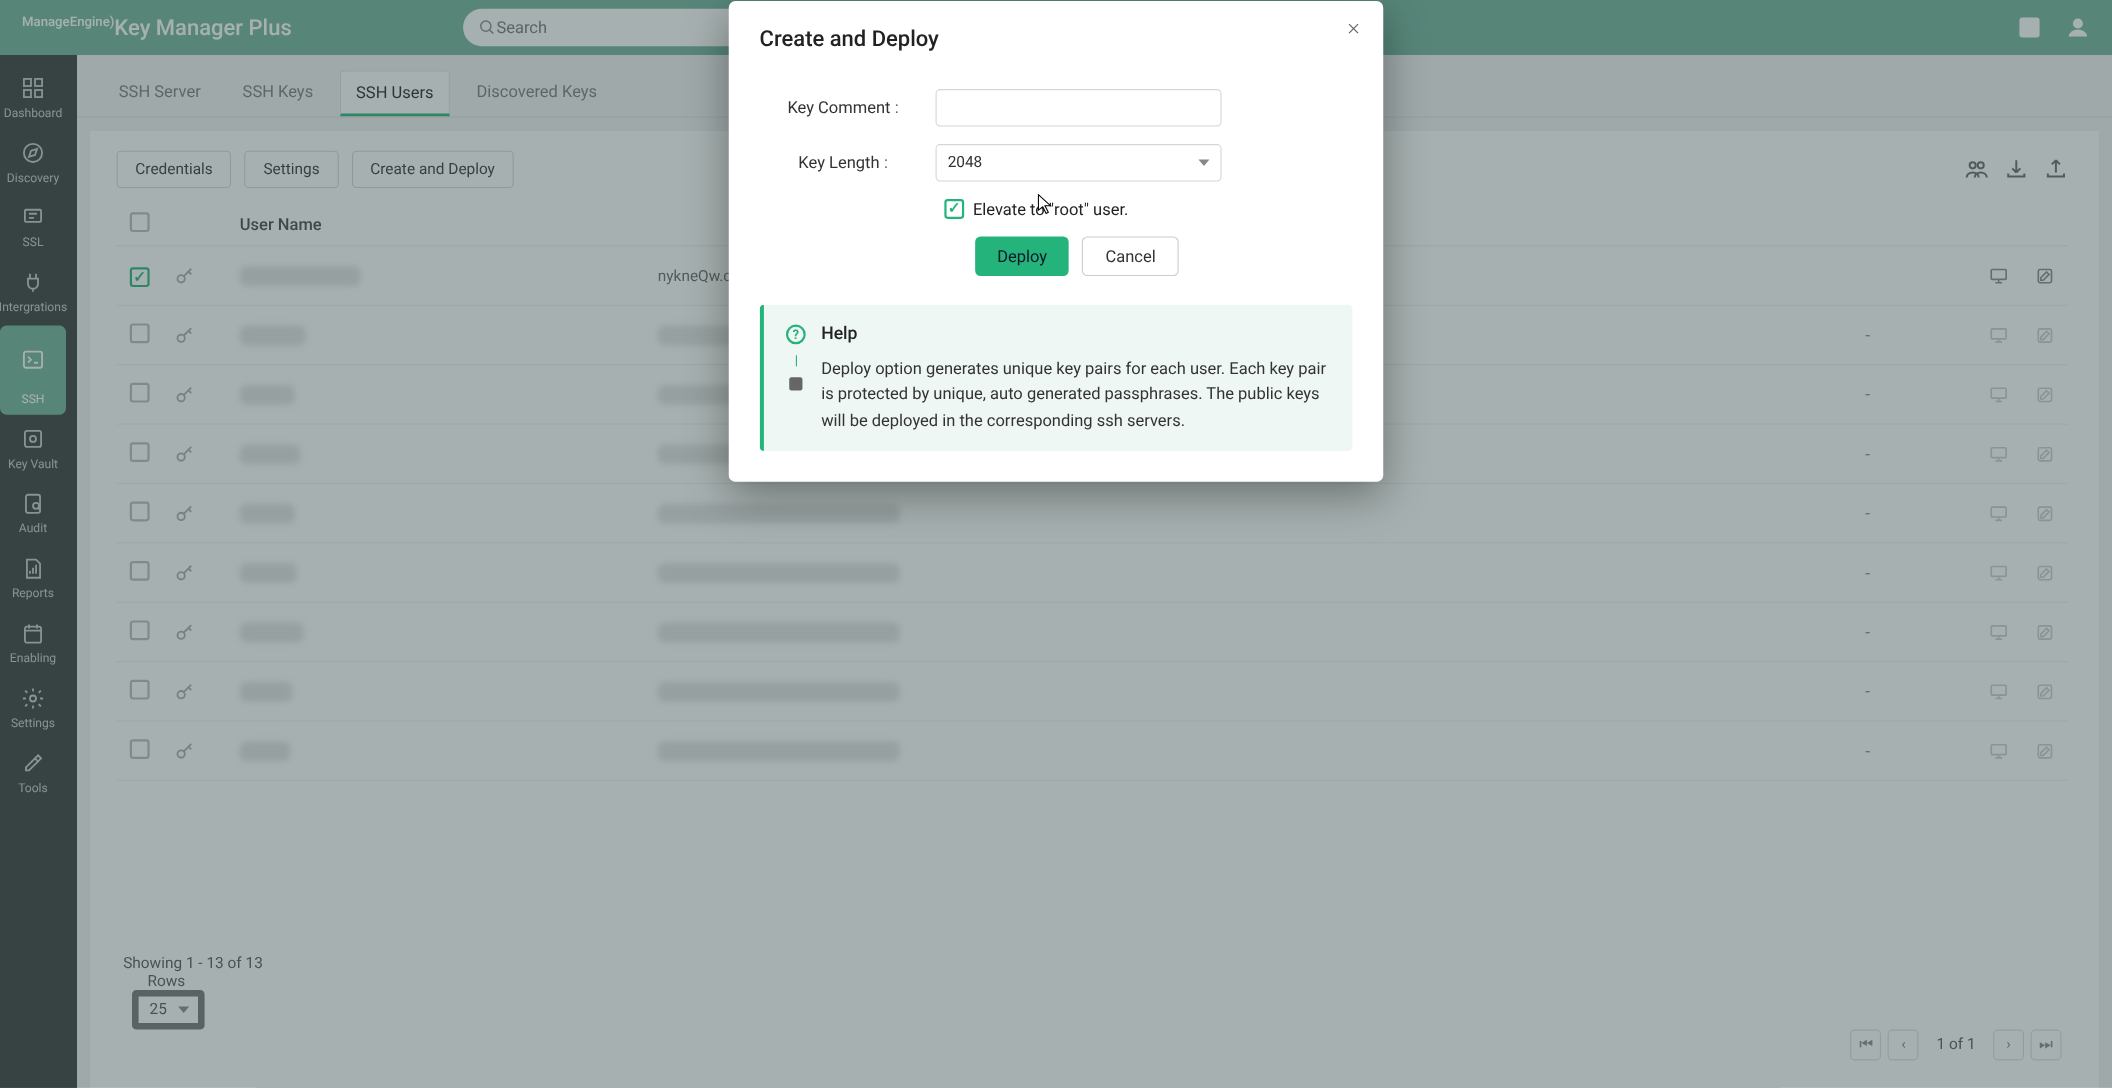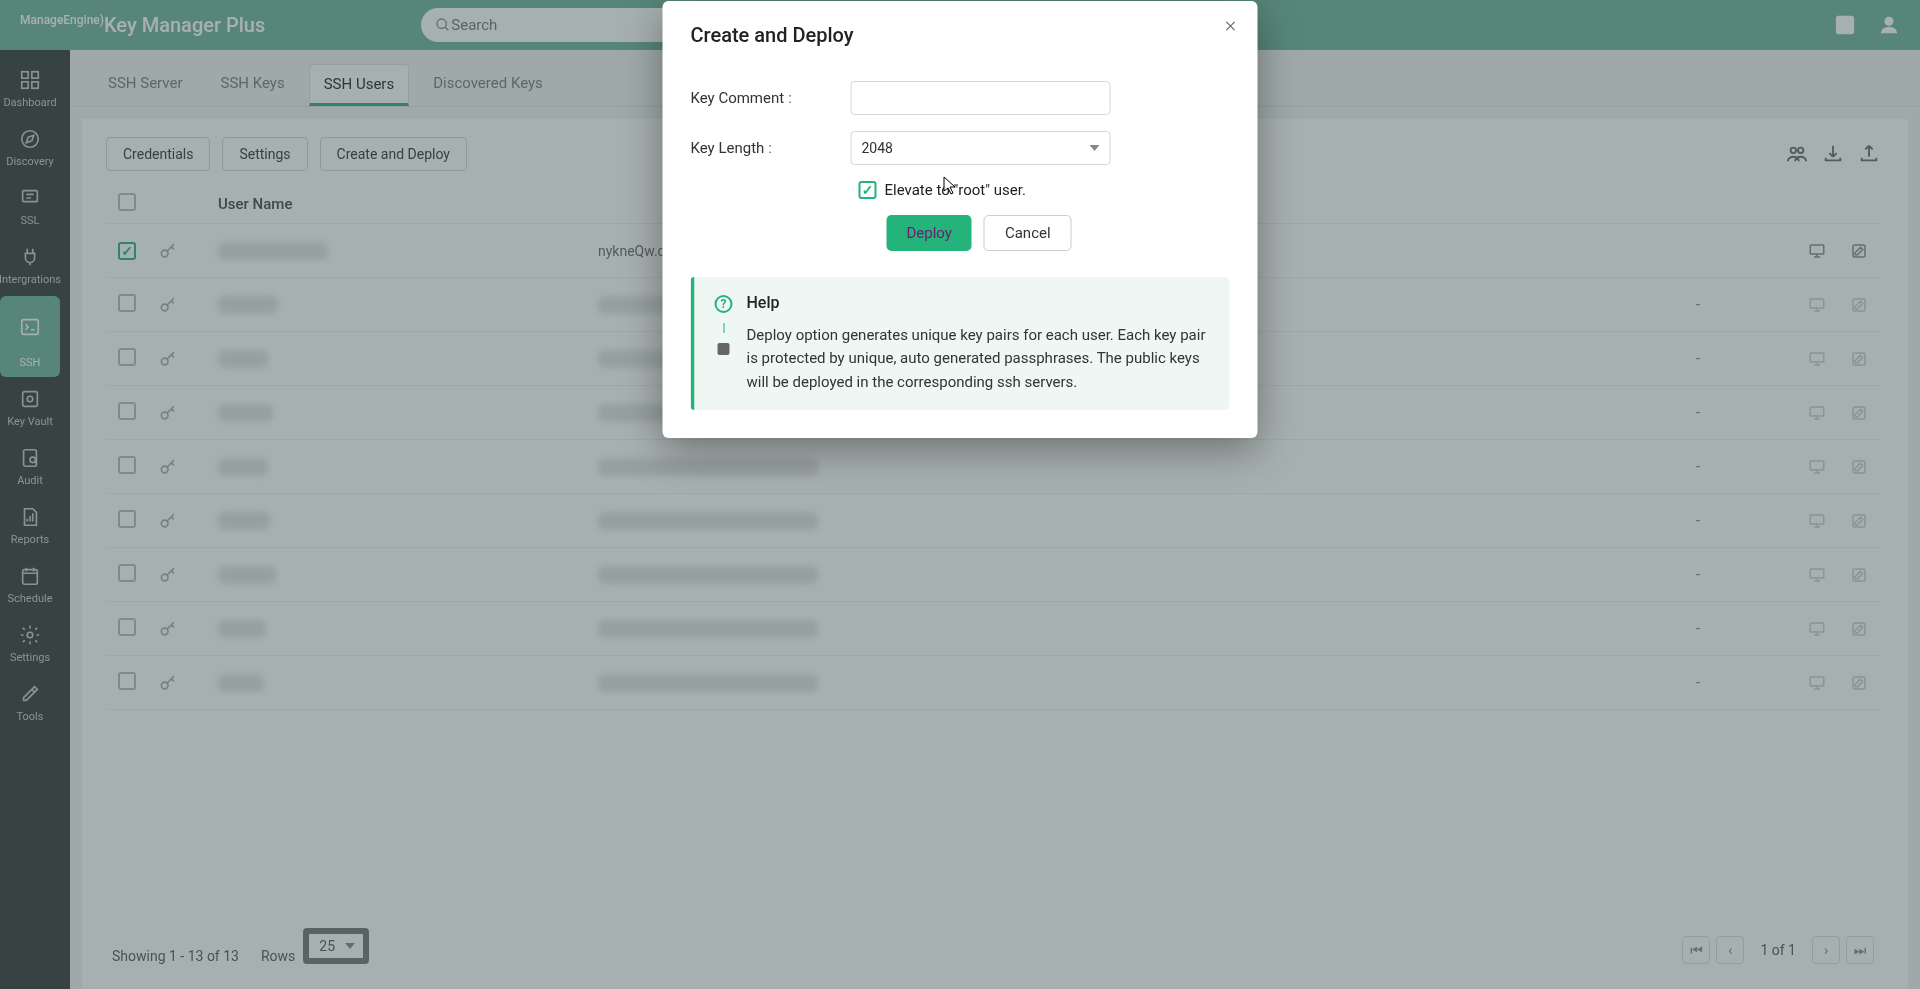--- a/index.html
+++ b/index.html
@@ -47,44 +47,44 @@
 .row .cell-dash { width: 60px; text-align:center; color:#888; }
 .row .cell-actions { width: 140px; display:flex; gap:24px; justify-content:flex-end; color:#888; }
 .blur-pill { background: #e2e2e2; border-radius: 6px; height: 18px; filter: blur(3px); }
 
 
 .cbox { width:18px; height:18px; border:2px solid #bbb; border-radius:3px; display:inline-flex; align-items:center; justify-content:center; background:#fff; }
 .cbox.checked { border-color:#24b37a; color:#24b37a; }
 .cbox.checked::after { content:"✓"; font-size:14px; font-weight:bold; line-height:1; }
 
 
-.table-footer { display:flex; align-items:flex-end; padding: 14px 6px; font-size:14px; color:#555; margin-top:auto; }
+.table-footer { display:flex; align-items:flex-start; padding: 14px 6px; font-size:14px; color:#555; margin-top:auto;flex-direction:column; }
 .rows-select { border:6px solid #737373; border-radius:4px; padding:4px 28px 4px 10px; margin-left:8px; position:relative; display:inline-flex; align-items:center; background:#fff;}
 .rows-select::after{content:""; position:absolute; right:8px; top:50%; width:0; height:0; border-left:5px solid transparent; border-right:5px solid transparent; border-top:6px solid #888; transform:translateY(-50%);}
 .pager { margin-left:auto; display:flex; align-items:center; gap:6px; }
 .pager-btn { width:28px; height:28px; border:1px solid #ddd; border-radius:4px; display:flex; align-items:center; justify-content:center; color:#888; background:#fff;}
 
 
 .overlay { position:absolute; inset:0; background: rgba(60,80,80,0.45); z-index:50; }
 .modal { position:absolute; top:1px; left:50%; transform:translateX(-50%); width: 595px; background:#fff; border-radius:6px; box-shadow: 0 12px 40px rgba(0,0,0,0.35); z-index:60; padding: 22px 28px 28px 28px; }
 .modal-title { font-size:20px; font-weight:500; color:#222; }
 .modal-close { position:absolute; top:18px; right:20px; color:#666; cursor:pointer; font-size:16px; }
 .form { margin-top: 34px; }
 .form-row { display:flex; align-items:center; margin-bottom:16px; }
-.form-label { width: 160px; text-align:left; padding-right:8px; font-size:15px; color:#333; }
+.form-label { width: 160px; text-align:center; padding-right:8px; font-size:15px; color:#333; }
 .form-label .colon { margin-left:4px; color:#666; }
 .form-field { flex:1; }
 .text-input { width: 260px; height:34px; border:1px solid #d6d6d6; border-radius:4px; padding:0 10px; font-size:14px; }
 .select { width: 260px; height:34px; border:1px solid #d6d6d6; border-radius:4px; padding: 0 30px 0 10px; font-size:14px; display:flex; align-items:center; position:relative; background:#fff; color:#333;}
 .select::after{content:""; position:absolute; right:10px; top:50%; width:0;height:0;border-left:5px solid transparent;border-right:5px solid transparent;border-top:6px solid #888; transform:translateY(-50%);}
 .elevate-row { margin-left: 168px; display:flex; flex-direction:column; gap:10px; }
 .elevate-check { display:flex; align-items:center; gap:8px; font-size:15px; color:#222; }
 .elevate-note { font-size:14.5px; color:#555; max-width: 300px; line-height:1.4; }
 .modal-actions { margin-left: 196px; margin-top:16px; display:flex; gap:12px; }
-.btn-primary { background:#24b37a; color:#701a75; border:none; border-radius:5px; padding: 8px 20px; font-size:15px; cursor:pointer; }
+.btn-primary { background:#24b37a; color:#0f172a; border:none; border-radius:5px; padding: 8px 20px; font-size:15px; cursor:pointer; }
 .btn-secondary { background:#fff; color:#333; border:1px solid #ccc; border-radius:5px; padding:8px 20px; font-size:15px; cursor:pointer; }
 
 .help-box { margin-top: 26px; background:#eef7f3; border-left:4px solid #24b37a; border-radius:4px; padding: 16px 20px; display:flex; gap:14px; }
 .help-icon-col { display:flex; flex-direction:column; align-items:center; gap:10px; padding-top:2px; }
 .help-q { width:18px; height:18px; border:2px solid #24b37a; border-radius:50%; color:#24b37a; font-size:12px; font-weight:bold; display:flex; align-items:center; justify-content:center; }
 .help-sq { width:12px; height:12px; background:#666; border-radius:2px; }
 .help-text-col { flex:1; }
 .help-title { font-size:16px; font-weight:500; color:#222; margin-bottom:12px; }
 .help-body { font-size:15px; color:#333; line-height:1.55; }
 
@@ -203,21 +203,21 @@
       </span>
     <span>Reports</span>
   </div>
   <div class="side-item">
     <span class="side-icon">
         <svg width="22" height="22" viewBox="0 0 24 24">
           <rect x="4" y="5" width="16" height="16" rx="2"></rect>
           <path d="M4 9h16M8 3v4M16 3v4"></path>
         </svg>
       </span>
-    <span>Schedule</span>
+    <span>Enabling</span>
   </div>
   <div class="side-item">
     <span class="side-icon">
         <svg width="22" height="22" viewBox="0 0 24 24">
           <circle cx="12" cy="12" r="3"></circle>
           <path d="M12 2v3M12 19v3M4.2 4.2l2.1 2.1M17.7 17.7l2.1 2.1M2 12h3M19 12h3M4.2 19.8l2.1-2.1M17.7 6.3l2.1-2.1"></path>
         </svg>
       </span>
     <span>Settings</span>
   </div>

